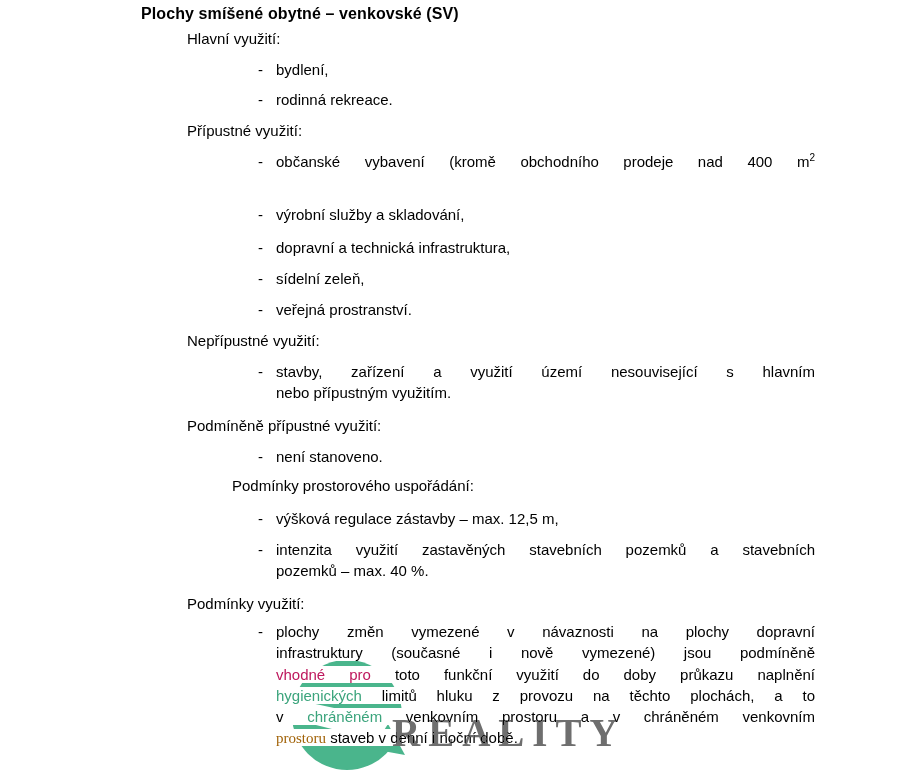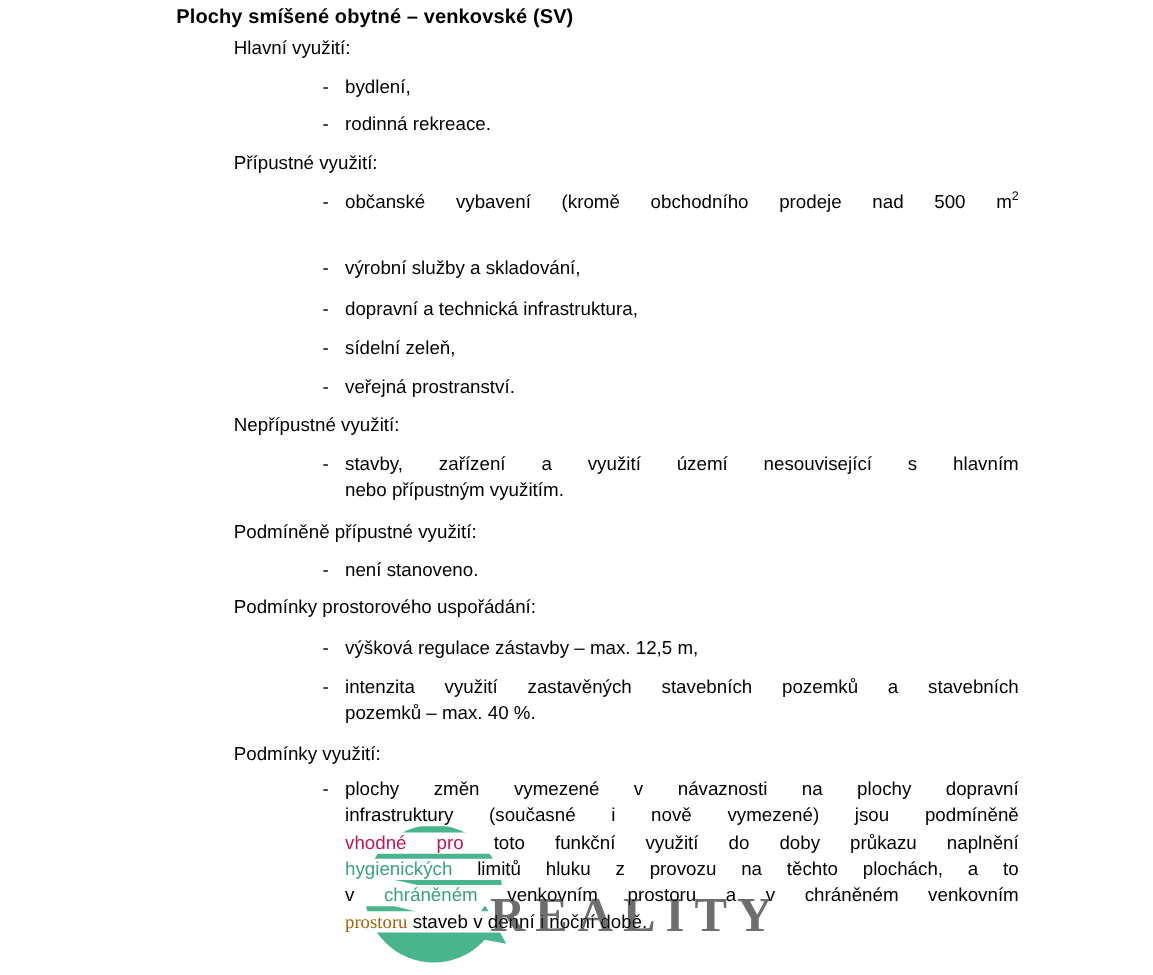--- a/index.html
+++ b/index.html
@@ -56,21 +56,21 @@
     <div class="block item" style="top: 91px;">
       <span class="dash">-</span>
       <div class="lines">
         <div class="line"><span class="inner"><span class="seg">rodinná rekreace.</span></span></div>
       </div>
     </div>
     <div class="block heading" style="top: 122px;">Přípustné využití:</div>
     <div class="block item" style="top: 153px;">
       <span class="dash">-</span>
       <div class="lines">
-        <div class="line jl"><span class="inner"><span class="seg">občanské vybavení (kromě obchodního prodeje nad 500 m</span><span class="seg sup">2</span></span></div>
+        <div class="line jl"><span class="inner"><span class="seg">občanské vybavení (kromě obchodního prodeje nad 400 m</span><span class="seg sup">2</span></span></div>
       </div>
     </div>
     <div class="block item" style="top: 206px;">
       <span class="dash">-</span>
       <div class="lines">
         <div class="line"><span class="inner"><span class="seg">výrobní služby a skladování,</span></span></div>
       </div>
     </div>
     <div class="block item" style="top: 239px;">
       <span class="dash">-</span>
@@ -98,21 +98,21 @@
         <div class="line"><span class="inner"><span class="seg">nebo přípustným využitím.</span></span></div>
       </div>
     </div>
     <div class="block heading" style="top: 417px;">Podmíněně přípustné využití:</div>
     <div class="block item" style="top: 448px;">
       <span class="dash">-</span>
       <div class="lines">
         <div class="line"><span class="inner"><span class="seg">není stanoveno.</span></span></div>
       </div>
     </div>
-    <div class="block heading" style="top: 477px;">Podmínky prostorového uspořádání:</div>
+    <div class="block heading" style="top: 477px; margin-left: 45px;">Podmínky prostorového uspořádání:</div>
     <div class="block item" style="top: 510px;">
       <span class="dash">-</span>
       <div class="lines">
         <div class="line"><span class="inner"><span class="seg">výšková regulace zástavby – max. 12,5 m,</span></span></div>
       </div>
     </div>
     <div class="block item" style="top: 541px;">
       <span class="dash">-</span>
       <div class="lines">
         <div class="line jl"><span class="inner"><span class="seg">intenzita využití zastavěných stavebních pozemků a stavebních</span></span></div>

